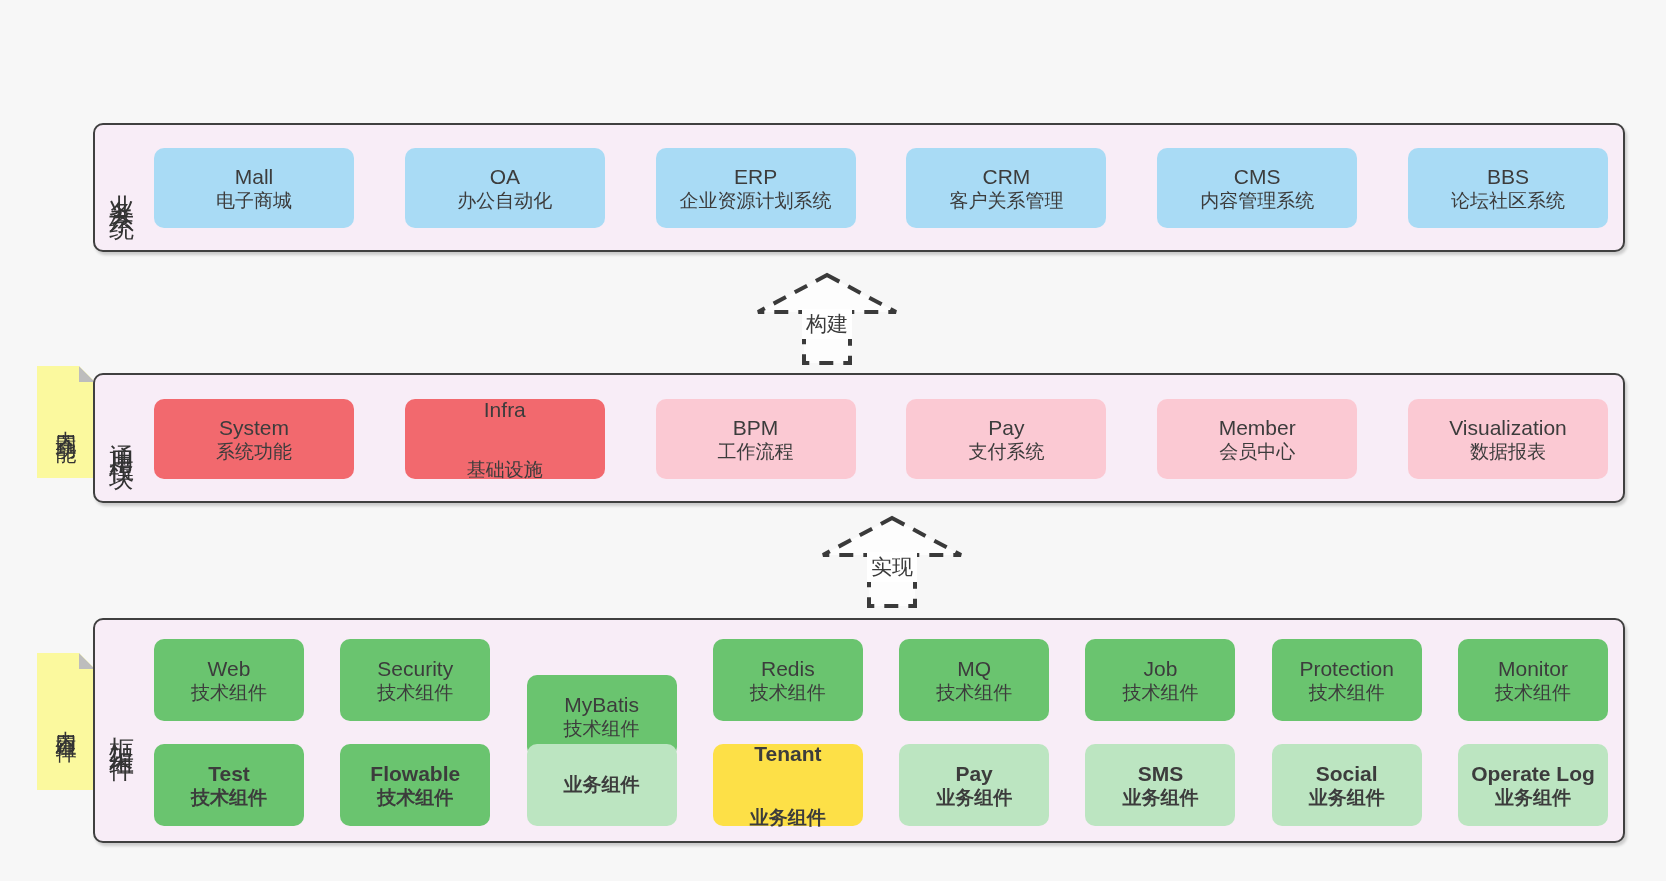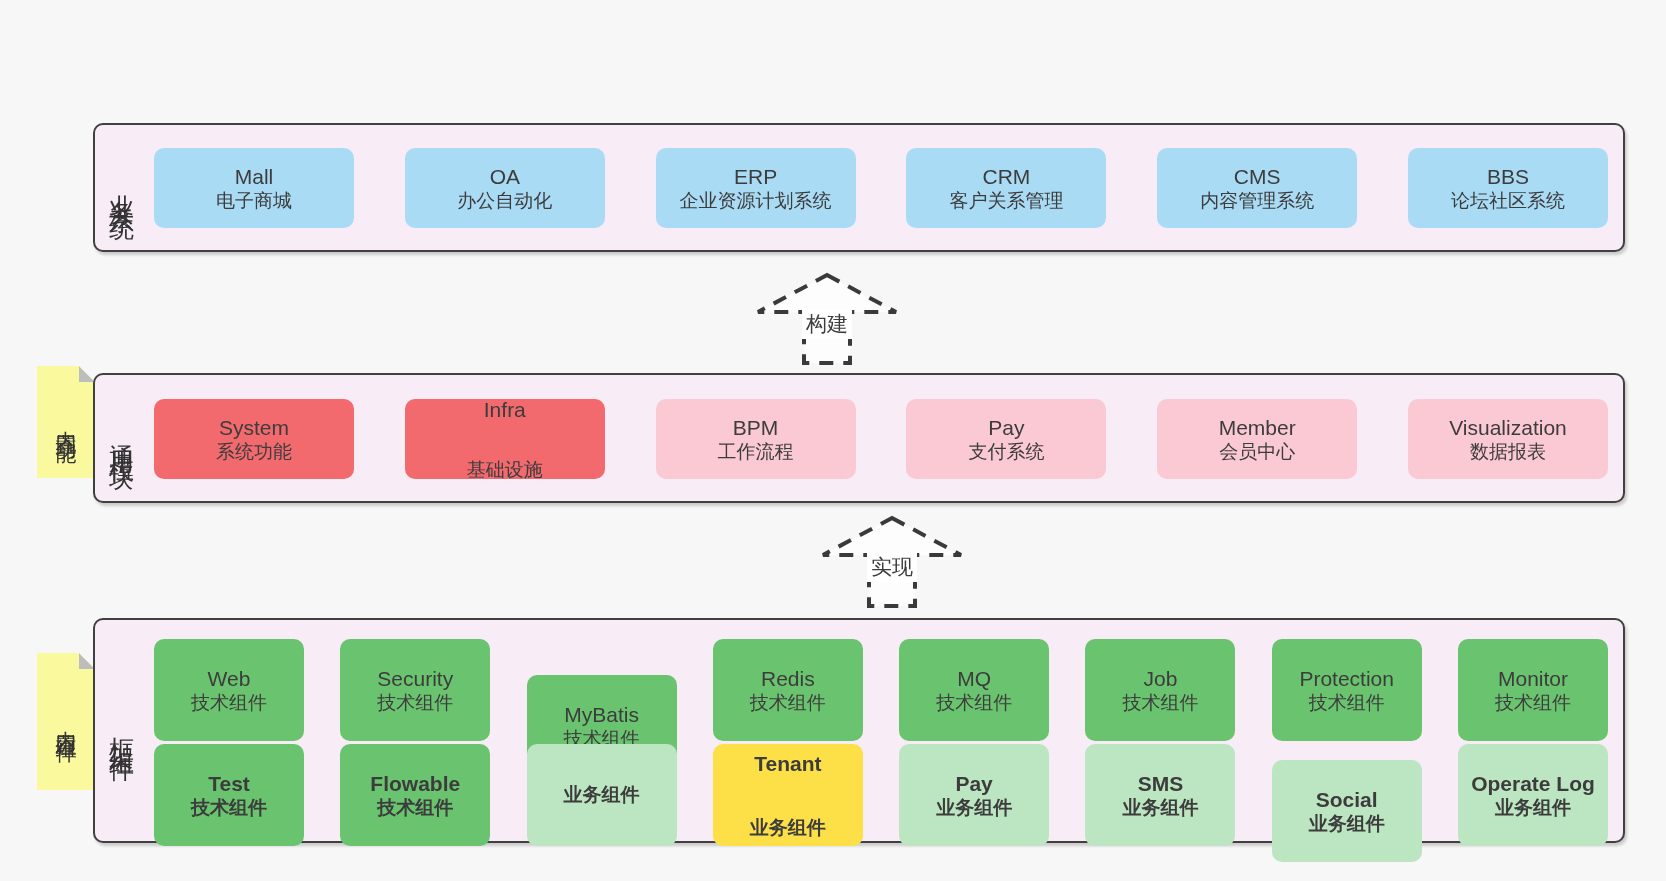--- a/index.html
+++ b/index.html
@@ -43,21 +43,21 @@
   }
   
   .row{
     position:absolute;
     left:59px;
     right:15px;
     display:flex;
     justify-content:space-between;
   }
   .row6 .box{width:200px;height:80px;}
-  .row8 .box{width:150px;height:102px;}
+  .row8 .box{width:150px;height:82px;}
   .r-b1{top:23px;}
   .r-b2{top:24px;}
   .r-b3a{top:19px;}
   .r-b3b{top:124px;font-weight:bold;}
   .box{
     border-radius:10px;
     display:flex;
     flex-direction:column;
     align-items:center;
     justify-content:center;
@@ -253,21 +253,21 @@
           <div class="bs">业务组件</div>
         </div>
         <div class="box" style="background: rgb(188, 229, 193);">
           <div class="bt">Pay</div>
           <div class="bs">业务组件</div>
         </div>
         <div class="box" style="background: rgb(188, 229, 193);">
           <div class="bt">SMS</div>
           <div class="bs">业务组件</div>
         </div>
-        <div class="box" style="background: rgb(188, 229, 193); margin-top: 16px;">
+        <div class="box" style="background: rgb(188, 229, 193);">
           <div class="bt">Social</div>
           <div class="bs">业务组件</div>
         </div>
         <div class="box" style="background: rgb(188, 229, 193);">
           <div class="bt">Operate Log</div>
           <div class="bs">业务组件</div>
         </div>
       </div>
   </div>
   <div class="note note2">

